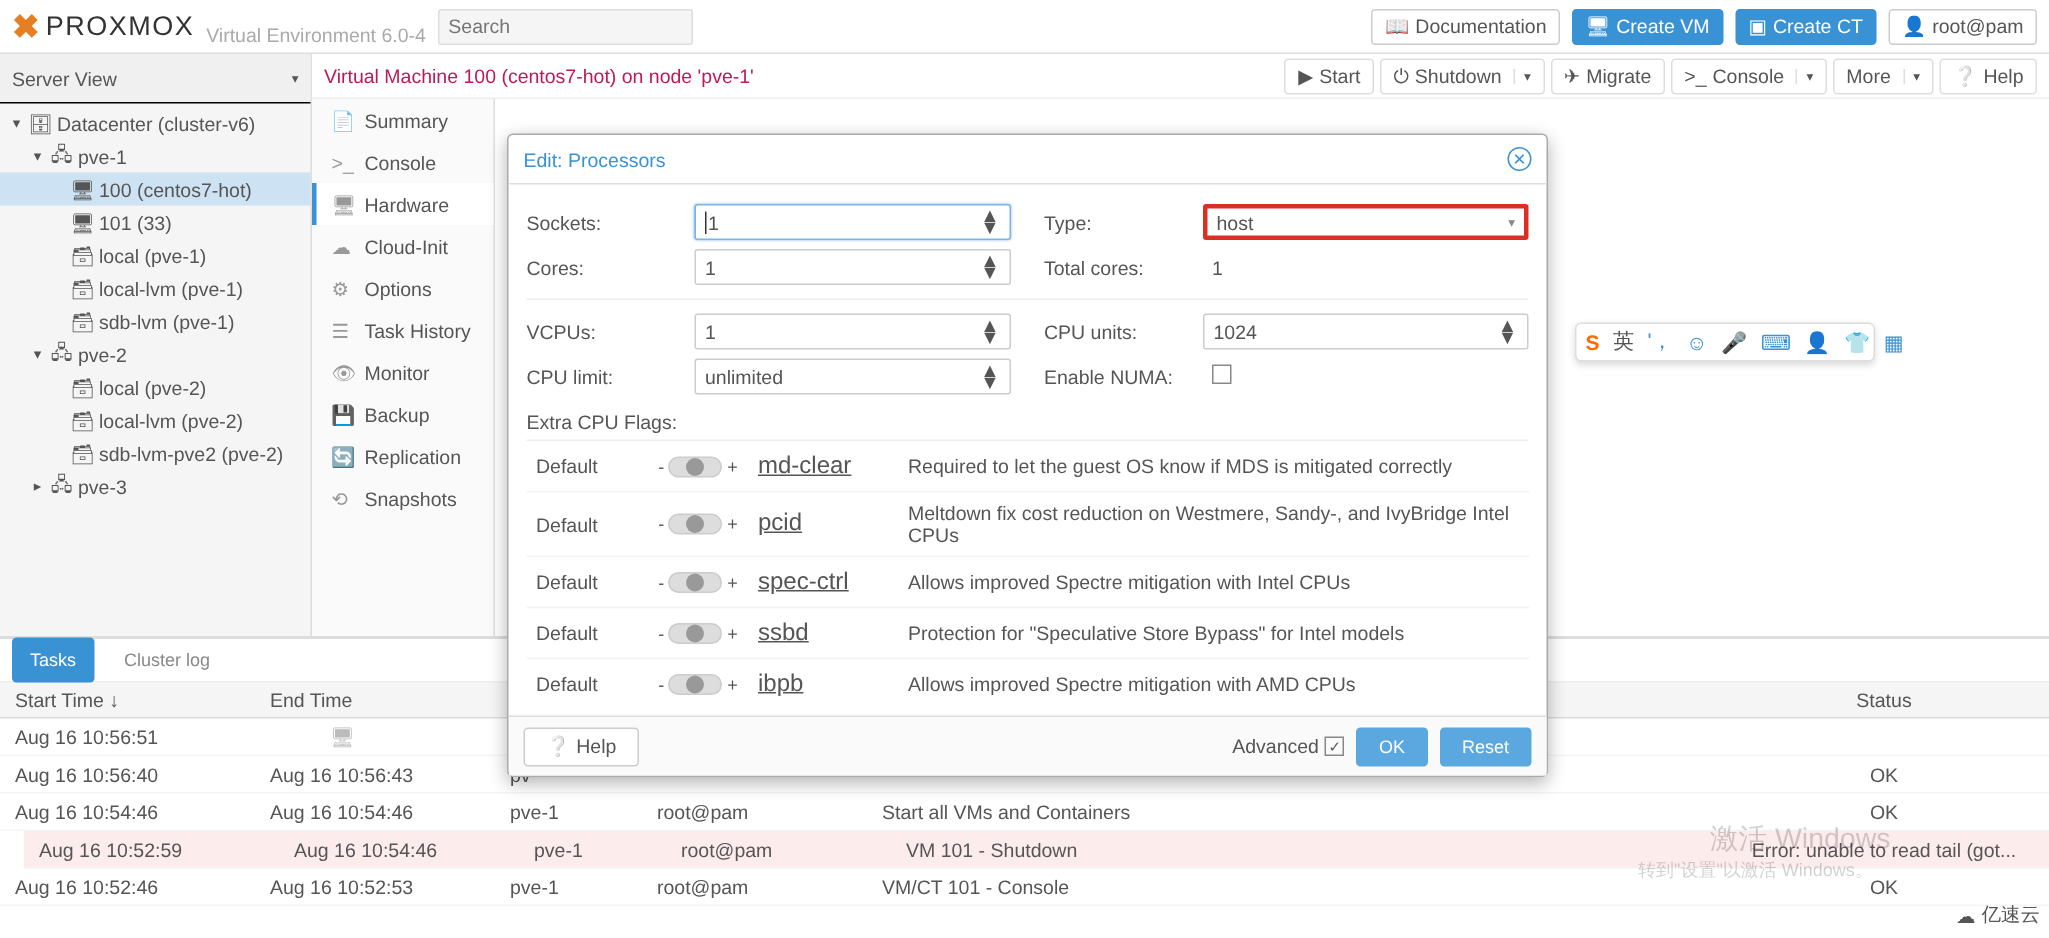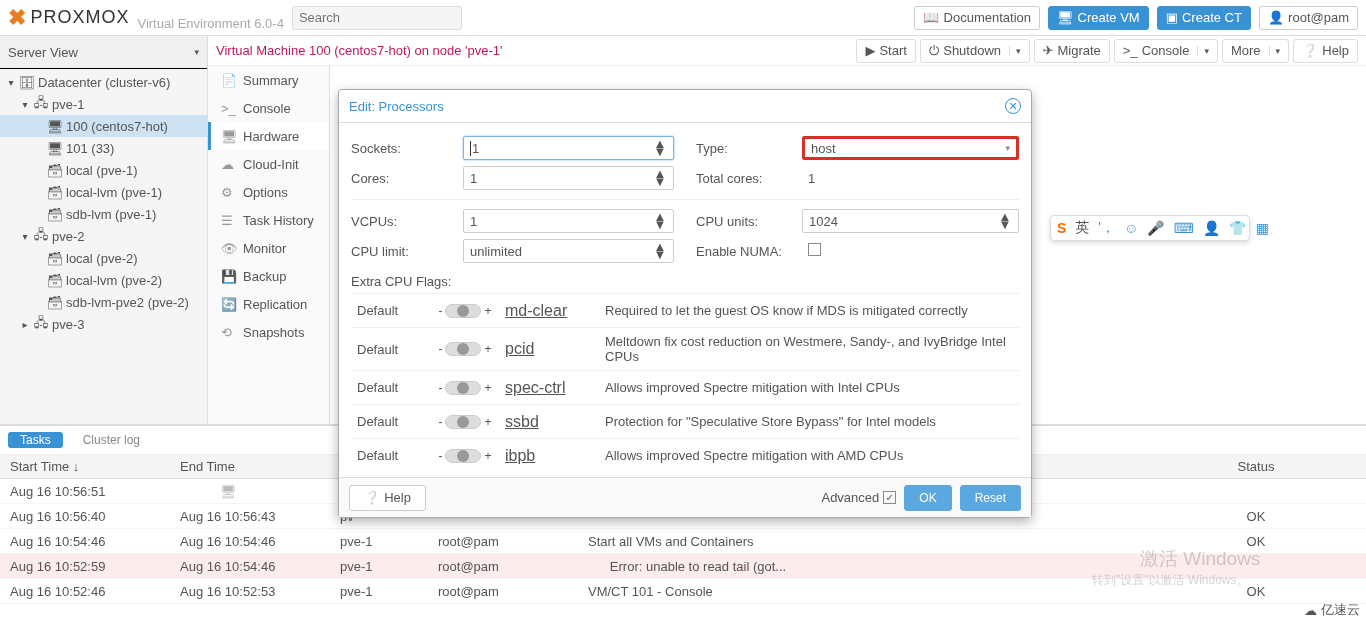--- a/index.html
+++ b/index.html
@@ -42,26 +42,26 @@
 .content-body { flex: 1; display: flex; }
 .submenu { width: 122px; border-right: 1px solid #ddd; background: #fafafa; }
 .submenu-item { height: 28px; display: flex; align-items: center; padding: 0 10px; gap: 8px; cursor: pointer; color: #888; font-size: 12px; border-left: 3px solid transparent; }
 .submenu-item.active { background: #fff; border-left-color: #3892d4; color: #555; }
 .submenu-icon { width: 14px; color: #999; }
 .panel { flex: 1; }
 
 
 .tasks-wrap { border-top: 2px solid #ddd; }
 .tasks-tabs { height: 28px; display: flex; align-items: center; padding: 0 8px; gap: 8px; background: #fff; }
-.tasks-tab { height: 16px; padding: 0 12px; border-radius: 3px; display: flex; align-items: center; font-size: 12px; cursor: pointer; color: #888; }
+.tasks-tab { height: 30px; padding: 0 12px; border-radius: 3px; display: flex; align-items: center; font-size: 12px; cursor: pointer; color: #888; }
 .tasks-tab.active { background: #3892d4; color: #fff; }
 .tasks-header, .tasks-row { display: flex; height: 25px; align-items: center; font-size: 12px; color: #888; }
 .tasks-header { background: #f5f5f5; border-bottom: 1px solid #ddd; border-top: 1px solid #eee; }
 .tasks-row { border-bottom: 1px solid #f5f5f5; }
-.tasks-row.error { background: #fdecec; }
+.tasks-row.error { background: #fdecec; margin-left: 16px; }
 .col-start { width: 180px; padding-left: 10px; }
 .col-end { width: 160px; }
 .col-node { width: 98px; }
 .col-user { width: 150px; }
 .col-desc { flex: 1; }
 .col-status { width: 220px; text-align: center; }
 
 
 .modal { position: absolute; left: 338px; top: 89px; width: 694px; background: #fff; border: 1px solid #aaa; border-radius: 4px; box-shadow: 0 4px 12px rgba(0,0,0,0.3); }
 .modal-title { height: 32px; display: flex; align-items: center; justify-content: space-between; padding: 16px 10px; border-bottom: 1px solid #ddd; }
@@ -318,20 +318,21 @@
     <div class="col-node">pve-1</div>
     <div class="col-user">root@pam</div>
     <div class="col-desc">Start all VMs and Containers</div>
     <div class="col-status">OK</div>
       </div>
       <div class="tasks-row error">
         <div class="col-start">Aug 16 10:52:59</div>
     <div class="col-end">Aug 16 10:54:46</div>
     <div class="col-node">pve-1</div>
     <div class="col-user">root@pam</div>
+    <div class="col-desc">VM 101 - Shutdown</div>
     <div class="col-status">Error: unable to read tail (got...</div>
       </div>
       <div class="tasks-row">
         <div class="col-start">Aug 16 10:52:46</div>
     <div class="col-end">Aug 16 10:52:53</div>
     <div class="col-node">pve-1</div>
     <div class="col-user">root@pam</div>
     <div class="col-desc">VM/CT 101 - Console</div>
     <div class="col-status">OK</div>
       </div>

